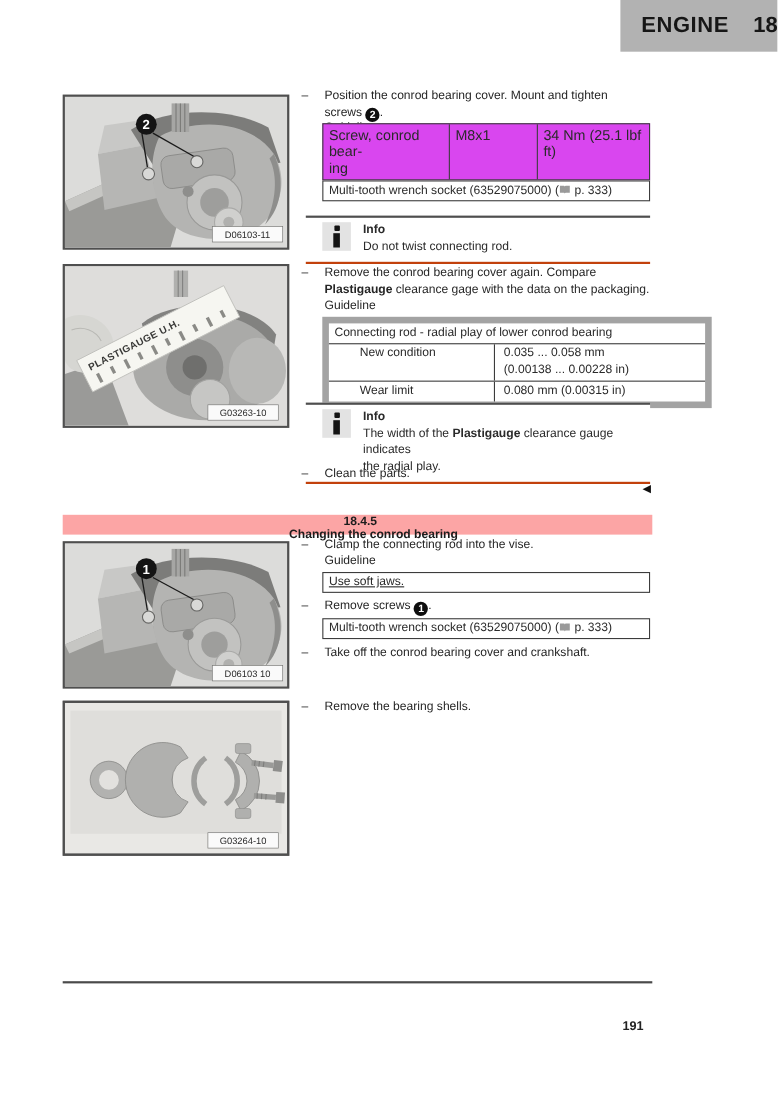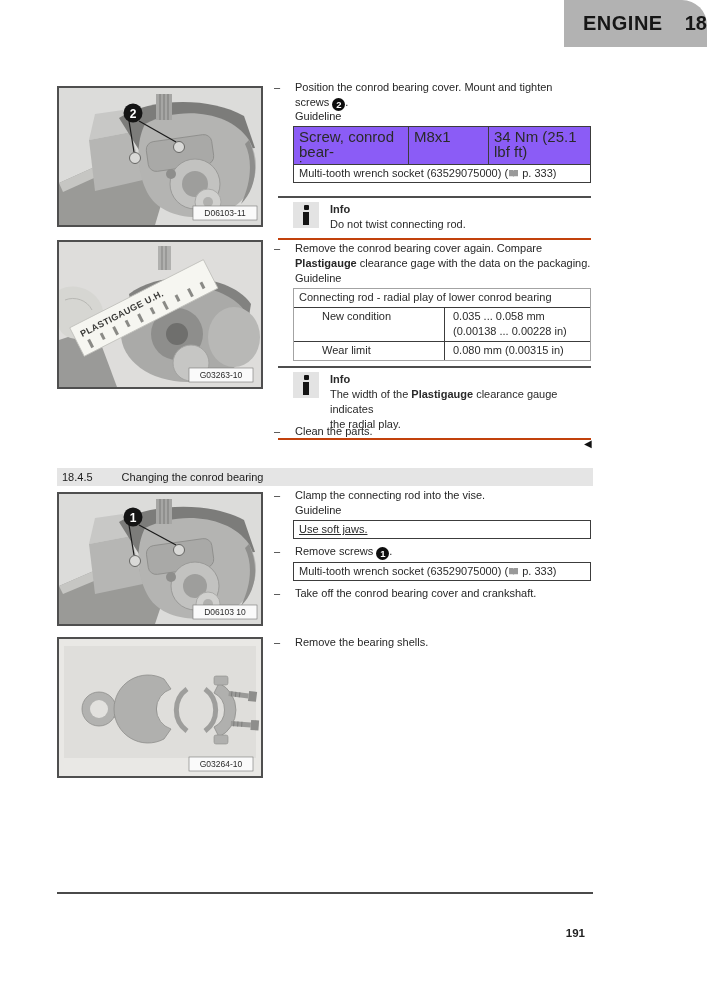--- a/index.html
+++ b/index.html
@@ -1,17 +1,17 @@
 <!DOCTYPE html>
 <html><head>
 <meta charset="utf-8">
 <style>
   html,body{margin:0;padding:0;background:#fff;}
   .page{position:relative;width:707px;height:1000px;background:#ffffff;
-        font-family:"Liberation Sans", sans-serif;color:#2a2a2a;overflow:hidden;border-radius:25px;}
+        font-family:"Liberation Sans", sans-serif;color:#2a2a2a;overflow:hidden;}
 
   
   .header-box{position:absolute;left:564px;top:0;width:143px;height:47px;
               background:#b2b2b2;display:flex;align-items:center;padding-left:19px;box-sizing:border-box;}
   .header-box .chapter{font-size:20px;font-weight:bold;color:#161616;letter-spacing:0.5px;}
   .header-box .chapnum{font-size:20px;font-weight:bold;color:#161616;margin-left:22px;}
 
   
   .figure{position:absolute;left:57px;border:2px solid #4f4f4f;background:#dcdcda;box-sizing:border-box;}
   .figure svg{display:block;width:100%;height:100%;}
@@ -24,45 +24,45 @@
   .bold{font-weight:bold;}
 
   .badge{display:inline-block;width:13px;height:13px;border-radius:50%;background:#0e0e0e;
          color:#fff;font-size:9.5px;font-weight:bold;text-align:center;line-height:13.5px;vertical-align:-2px;}
 
   
   .tool-box{position:absolute;left:293px;width:298px;height:19px;border:1px solid #3c3c3c;
             box-sizing:border-box;font-size:11px;line-height:16px;padding-left:5px;background:#fff;white-space:nowrap;}
   .book-icon{display:inline-block;vertical-align:-1px;}
 
-  .torque-table{position:absolute;left:293px;top:126px;width:298px;border:1px solid #3c3c3c;
-                box-sizing:border-box;display:grid;grid-template-columns:114px 80px 104px;font-size:15px;line-height:15px;background:#8b5cf6;}
+  .torque-table{position:absolute;left:293px;top:112px;width:298px;border:1px solid #3c3c3c;
+                box-sizing:border-box;display:grid;grid-template-columns:114px 80px 104px;font-size:13px;line-height:15px;background:#d946ef;}
   .torque-table .cell{padding:2px 5px 3px 5px;box-sizing:border-box;}
   .torque-table .cell + .cell{border-left:1px solid #3c3c3c;}
 
-  .spec-table{position:absolute;left:293px;top:288px;width:298px;border:1px solid #a3a3a3;
+  .spec-table{position:absolute;left:293px;top:288px;width:354px;border:6px solid #a3a3a3;
               box-sizing:border-box;font-size:11px;line-height:15px;background:#fff;}
   .spec-table .trow{display:grid;grid-template-columns:150px 146px;border-top:1px solid #3c3c3c;}
   .spec-table .thead{padding:1px 5px 2px 5px;}
   .spec-table .name{padding:1px 5px 2px 28px;box-sizing:border-box;}
   .spec-table .val{border-left:1px solid #3c3c3c;padding:1px 5px 2px 8px;box-sizing:border-box;}
 
   
   .info-box{position:absolute;left:278px;width:313px;border-top:2px solid #4e4e4e;border-bottom:2px solid #c2410c;
             box-sizing:border-box;display:flex;padding:4px 0 6px 15px;background:#fff;}
   .info-icon{width:26px;height:26px;background:#e3e3e3;flex:none;position:relative;}
   .info-icon .dot{position:absolute;left:10.5px;top:3px;width:5px;height:5px;background:#141414;border-radius:1px;}
   .info-icon .stem{position:absolute;left:10px;top:10px;width:6px;height:13px;background:#141414;}
   .info-text{margin-left:11px;font-size:11px;line-height:15px;}
   .info-title{font-weight:bold;}
 
   .marker-triangle{position:absolute;left:584px;top:438px;font-size:10px;color:#111;}
 
-  .section-bar{position:absolute;left:57px;top:468px;width:536px;height:18px;background:#e5e5e5;
-               display:flex;align-items:center;font-size:11px;font-weight:normal;color:#1c1c1c;}
+  .section-bar{position:absolute;left:57px;top:468px;width:536px;height:18px;background:#fca5a5;
+               display:flex;align-items:center;font-size:11px;font-weight:bold;color:#1c1c1c;flex-direction:column;}
   .section-bar .num{padding-left:5px;}
   .section-bar .title{margin-left:29px;}
 
   .bottom-rule{position:absolute;left:57px;top:892px;width:536px;border-top:2px solid #4a4a4a;}
   .page-number{position:absolute;left:540px;top:927px;width:45px;text-align:right;font-size:11.5px;font-weight:bold;color:#222;}
 </style>
 </head>
 <body>
 
 <div class="page">

